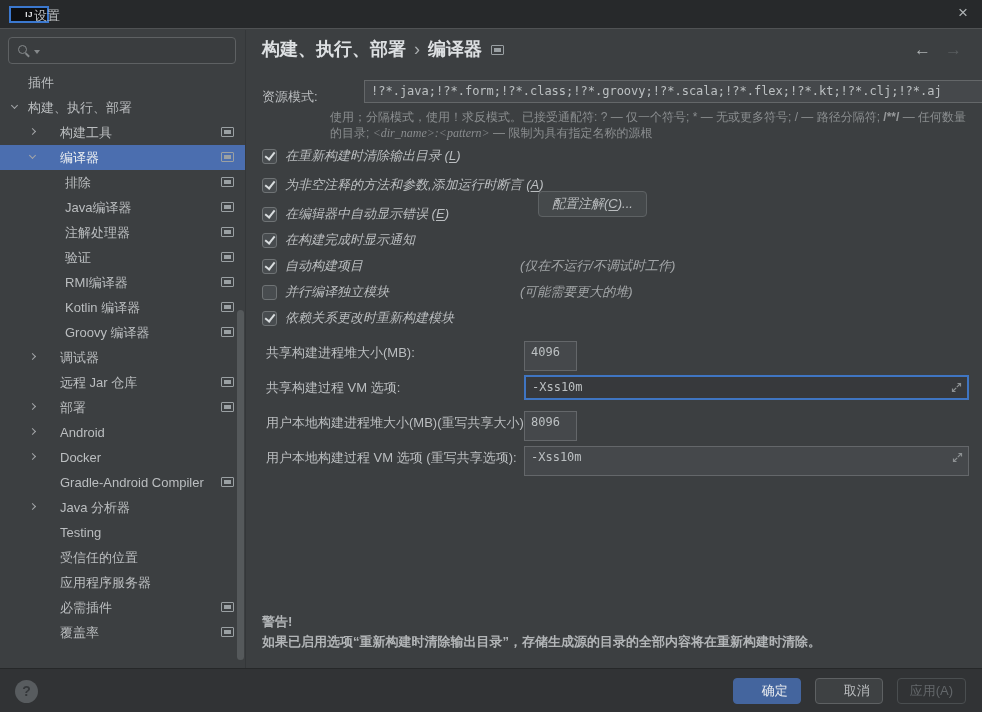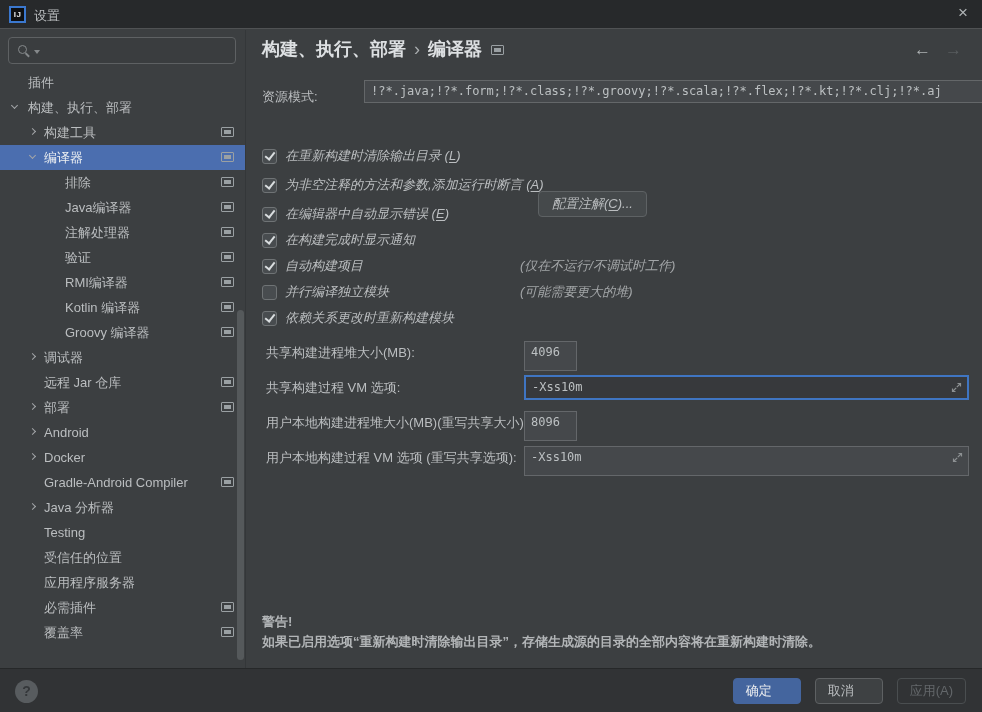--- a/index.html
+++ b/index.html
@@ -6,42 +6,42 @@
   html,body { width:982px; height:712px; overflow:hidden; }
   body {
     background:#3C3F41;
     font-family:"Liberation Sans","DejaVu Sans",sans-serif;
     color:#BBBEC0; font-size:13px;
     position:relative;
   }
   
   .titlebar { position:absolute; left:0; top:0; width:982px; height:29px;
     background:#27292B; border-bottom:1px solid #505254; }
-  .app-logo { position:absolute; left:9px; top:6px; width:17px; height:17px;
+  .app-logo { position:absolute; left:9px; top:6px; width:40px; height:17px;
     background:#0E0F11; border:2px solid #3B78CF; color:#E8EAEC;
     font-size:8px; font-weight:bold; text-align:center; line-height:13px; letter-spacing:0.5px; }
   .win-title { position:absolute; left:34px; top:7px; color:#BBBEC0; font-size:13px; }
   .win-close { position:absolute; right:14px; top:3px; font-size:17px; color:#AFB3B5; cursor:default; }
   
   .sidebar { position:absolute; left:0; top:30px; width:245px; height:638px; background:#3C3F41; }
   .sidebar-divider { position:absolute; left:245px; top:30px; width:1px; height:638px; background:#343739; }
   .searchbox { position:absolute; left:8px; top:7px; width:228px; height:27px;
     border:1px solid #5E6163; border-radius:4px; background:#3A3D3F; }
   .mag { position:absolute; left:9px; top:7px; width:9px; height:9px;
     border:1.5px solid #85898B; border-radius:50%; }
   .mag::after { content:""; position:absolute; width:5px; height:1.5px; background:#85898B;
     transform:rotate(45deg); right:-4px; bottom:-2px; }
   .mag-caret { position:absolute; left:25px; top:12px; width:0; height:0;
     border-left:3px solid transparent; border-right:3px solid transparent; border-top:4px solid #85898B; }
   .search-input { position:absolute; left:34px; top:2px; width:185px; height:21px;
     background:transparent; border:none; outline:none; color:#CFD2D4; font-size:13px; }
   .tree { position:absolute; left:0; top:40px; width:245px; }
   .trow { position:relative; height:25px; line-height:25px; color:#BBBEC0; cursor:default; white-space:nowrap; }
   .trow.sel { background:#4B6EAF; color:#EDF0F2; }
-  .trow .lbl1 { padding-left:28px; } .trow .lbl2 { padding-left:44px; } .trow .lbl3 { padding-left:65px; }
+  .trow .lbl1 { padding-left:28px; } .trow .lbl2 { padding-left:44px;margin-left:16px; } .trow .lbl3 { padding-left:65px; }
   .chev { position:absolute; top:9px; width:5px; height:5px;
     border-right:1.6px solid #A3A6A8; border-bottom:1.6px solid #A3A6A8; }
   .chev.col { transform:rotate(-45deg); }
   .chev.exp { transform:rotate(45deg); top:8px; }
   .chev.lv1 { left:12px; } .chev.lv2 { left:30px; }
   .mini-icon { position:absolute; right:11px; top:7px; width:13px; height:10px;
     border:1px solid #9AA0A3; border-radius:1px; }
   .mini-icon::after { content:""; position:absolute; left:2px; top:2px; right:2px; bottom:2px; background:#9AA0A3; }
   .scrollbar { position:absolute; left:237px; top:280px; width:7px; height:350px;
     background:#55595B; border-radius:4px; }
@@ -87,21 +87,21 @@
   .finput.focused { border:2px solid #3F75C2; background:#37393C; height:25px; top:-1px; line-height:21px; }
   .warn { position:absolute; left:16px; top:582px; font-weight:bold; color:#B2B5B7; line-height:20px; }
   
   .footer { position:absolute; left:0; top:668px; width:982px; height:44px;
     background:#313335; border-top:1px solid #262829; }
   .help-circle { position:absolute; left:15px; top:11px; width:23px; height:23px; border-radius:50%;
     background:#585C5F; color:#34373A; font-weight:bold; font-size:14px;
     text-align:center; line-height:23px; }
   .fbtns { position:absolute; right:16px; top:9px; display:flex; gap:14px; }
   .btn { min-width:68px; height:26px; border-radius:4px; font-size:13px;
-    text-align:left; line-height:24px; padding:0 12px; }
+    text-align:right; line-height:24px; padding:0 12px; }
   .btn.primary { background:#44659E; border:1px solid #44659E; color:#ECEEF0; }
   .btn.normal { background:#3E4143; border:1px solid #5E6163; color:#BBBEC0; }
   .btn.disabled { background:transparent; border:1px solid #4A4E50; color:#63676A; }
 </style>
 </head>
 <body>
 
 <div class="titlebar">
   <div class="app-logo">IJ</div>
   <div class="win-title">设置</div>
@@ -151,20 +151,21 @@
     <span class="nav-back">←</span><span class="nav-fwd">→</span>
   </div>
 
   <div class="res-label">资源模式:</div>
   <div class="res-field">
     <span class="val">!?*.java;!?*.form;!?*.class;!?*.groovy;!?*.scala;!?*.flex;!?*.kt;!?*.clj;!?*.aj</span>
     <svg class="expand-ic" viewBox="0 0 13 13">
       <path d="M7.5 2.5h3v3 M10.5 2.5 L6.8 6.2 M5.5 10.5h-3v-3 M2.5 10.5 L6.2 6.8" stroke="#8C9092" stroke-width="1.2" fill="none"></path>
     </svg>
   </div>
+  <div class="help" id="res-help"><span>使用；分隔模式，使用！求反模式。已接受通配符: ? — 仅一个符号; * — 无或更多符号; / — 路径分隔符; </span><b>/**/</b><span> — 任何数量的目录; </span><i>&lt;dir_name&gt;:&lt;pattern&gt;</i><span> — 限制为具有指定名称的源根</span></div>
 
   <div class="checks" id="checks">
       <div class="crow">
         <span class="cb on"></span>
         <span>在重新构建时清除输出目录 (<u>L</u>)</span>
       </div>
       <div class="crow tall">
         <span class="cb on"></span>
         <span>为非空注释的方法和参数,添加运行时断言 (<u>A</u>)</span>
         <span class="btn-inline">配置注解(<u>C</u>)...</span>

